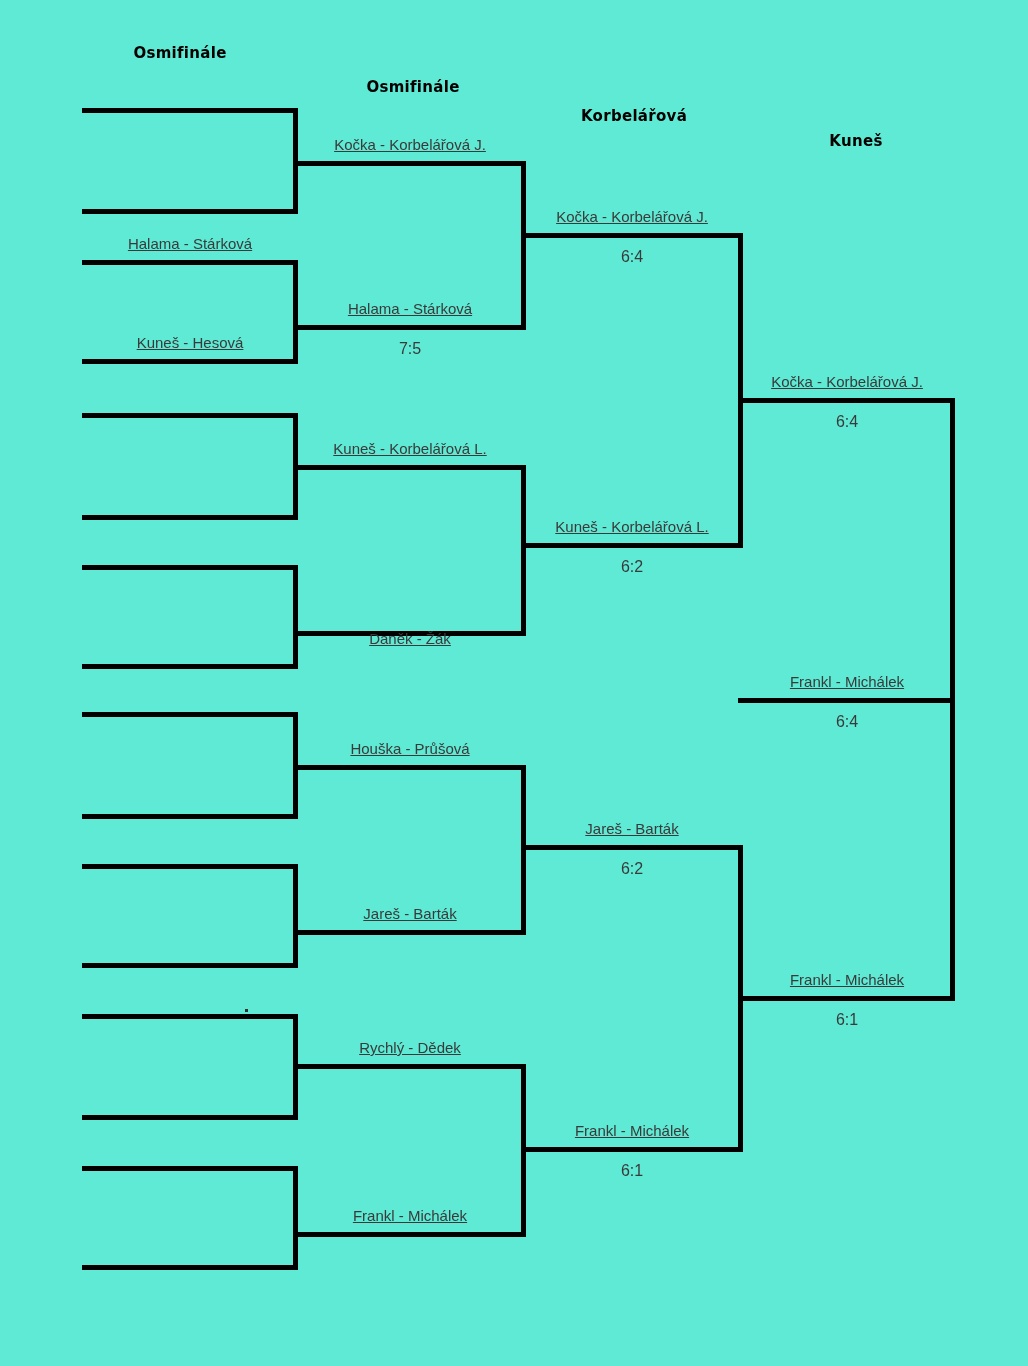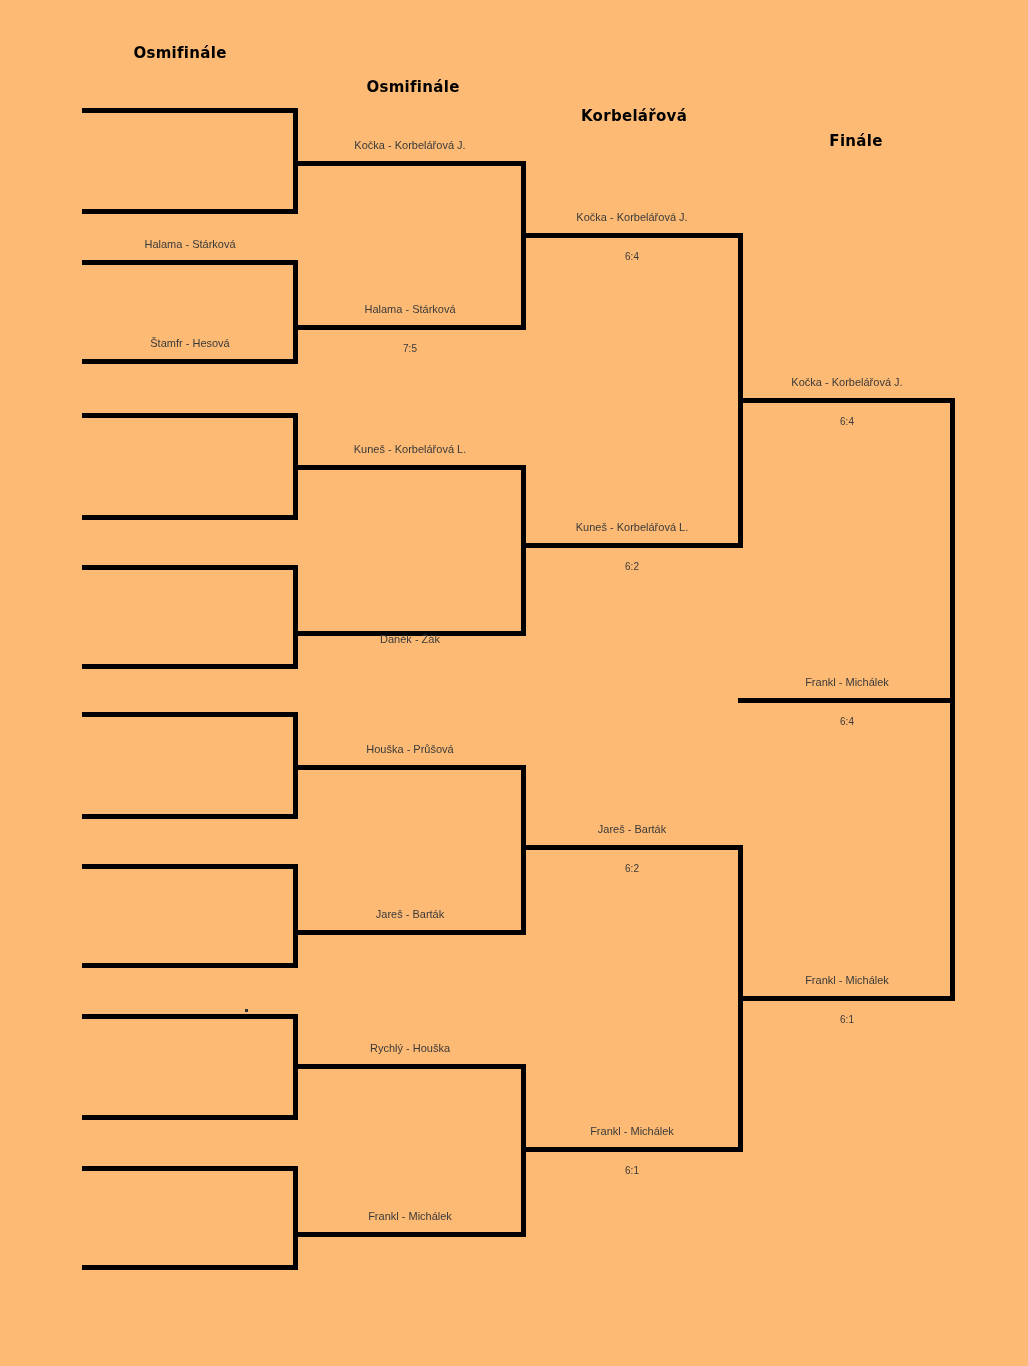--- a/index.html
+++ b/index.html
@@ -4,47 +4,48 @@
 <style>
   html, body {
     margin: 0;
     padding: 0;
     background: #ffffff;
   }
   #bracket {
     position: relative;
     width: 1028px;
     height: 1366px;
-    background: #fdba74;
+    background: #5eead4;
     font-family: "Liberation Sans", sans-serif;
     overflow: hidden;
   }
   .hline {
     position: absolute;
     height: 5px;
     background: #000000;
   }
   .vline {
     position: absolute;
     width: 5px;
     background: #000000;
   }
   .team-label {
     position: absolute;
     transform: translateX(-50%);
-    font-size: 11px;
+    font-size: 15px;
     line-height: 18px;
     color: #3a3a3a;
     white-space: nowrap;
     text-align: center;
+    text-decoration: underline;
   }
   .score-label {
     position: absolute;
     transform: translateX(-50%);
-    font-size: 10px;
+    font-size: 16px;
     line-height: 18px;
     color: #3a3a3a;
     white-space: nowrap;
     text-align: left;
   }
   .round-header {
     position: absolute;
     transform: translateX(-50%);
     font-family: "DejaVu Sans", sans-serif;
     font-weight: bold;
@@ -62,27 +63,27 @@
     background: #333333;
   }
 </style>
 </head>
 <body>
 
 <div id="bracket">
     <div class="round-header" style="left: 180px; top: 44px;">Osmifinále</div>
     <div class="round-header" style="left: 413px; top: 78px;">Osmifinále</div>
     <div class="round-header" style="left: 634px; top: 107px;">Korbelářová</div>
-    <div class="round-header" style="left: 856px; top: 132px;">Finále</div>
+    <div class="round-header" style="left: 856px; top: 132px;">Kuneš</div>
     <div class="hline" style="left: 82px; top: 108px; width: 216px;"></div>
     <div class="hline" style="left: 82px; top: 209px; width: 216px;"></div>
     <div class="hline" style="left: 82px; top: 260px; width: 216px;"></div>
     <div class="team-label" style="left: 190px; top: 235px;">Halama - Stárková</div>
     <div class="hline" style="left: 82px; top: 359px; width: 216px;"></div>
-    <div class="team-label" style="left: 190px; top: 334px;">Štamfr - Hesová</div>
+    <div class="team-label" style="left: 190px; top: 334px;">Kuneš - Hesová</div>
     <div class="hline" style="left: 82px; top: 413px; width: 216px;"></div>
     <div class="hline" style="left: 82px; top: 515px; width: 216px;"></div>
     <div class="hline" style="left: 82px; top: 565px; width: 216px;"></div>
     <div class="hline" style="left: 82px; top: 664px; width: 216px;"></div>
     <div class="hline" style="left: 82px; top: 712px; width: 216px;"></div>
     <div class="hline" style="left: 82px; top: 814px; width: 216px;"></div>
     <div class="hline" style="left: 82px; top: 864px; width: 216px;"></div>
     <div class="hline" style="left: 82px; top: 963px; width: 216px;"></div>
     <div class="hline" style="left: 82px; top: 1014px; width: 216px;"></div>
     <div class="hline" style="left: 82px; top: 1115px; width: 216px;"></div>
@@ -95,21 +96,21 @@
     <div class="score-label" style="left: 410px; top: 340px;">7:5</div>
     <div class="hline" style="left: 293px; top: 465px; width: 233px;"></div>
     <div class="team-label" style="left: 410px; top: 440px;">Kuneš - Korbelářová L.</div>
     <div class="hline" style="left: 293px; top: 631px; width: 233px;"></div>
     <div class="team-label" style="left: 410px; top: 630px;">Daněk - Žák</div>
     <div class="hline" style="left: 293px; top: 765px; width: 233px;"></div>
     <div class="team-label" style="left: 410px; top: 740px;">Houška - Průšová</div>
     <div class="hline" style="left: 293px; top: 930px; width: 233px;"></div>
     <div class="team-label" style="left: 410px; top: 905px;">Jareš - Barták</div>
     <div class="hline" style="left: 293px; top: 1064px; width: 233px;"></div>
-    <div class="team-label" style="left: 410px; top: 1039px;">Rychlý - Houška</div>
+    <div class="team-label" style="left: 410px; top: 1039px;">Rychlý - Dědek</div>
     <div class="hline" style="left: 293px; top: 1232px; width: 233px;"></div>
     <div class="team-label" style="left: 410px; top: 1207px;">Frankl - Michálek</div>
     <div class="hline" style="left: 521px; top: 233px; width: 222px;"></div>
     <div class="team-label" style="left: 632px; top: 208px;">Kočka - Korbelářová J.</div>
     <div class="score-label" style="left: 632px; top: 248px;">6:4</div>
     <div class="hline" style="left: 521px; top: 543px; width: 222px;"></div>
     <div class="team-label" style="left: 632px; top: 518px;">Kuneš - Korbelářová L.</div>
     <div class="score-label" style="left: 632px; top: 558px;">6:2</div>
     <div class="hline" style="left: 521px; top: 845px; width: 222px;"></div>
     <div class="team-label" style="left: 632px; top: 820px;">Jareš - Barták</div>

